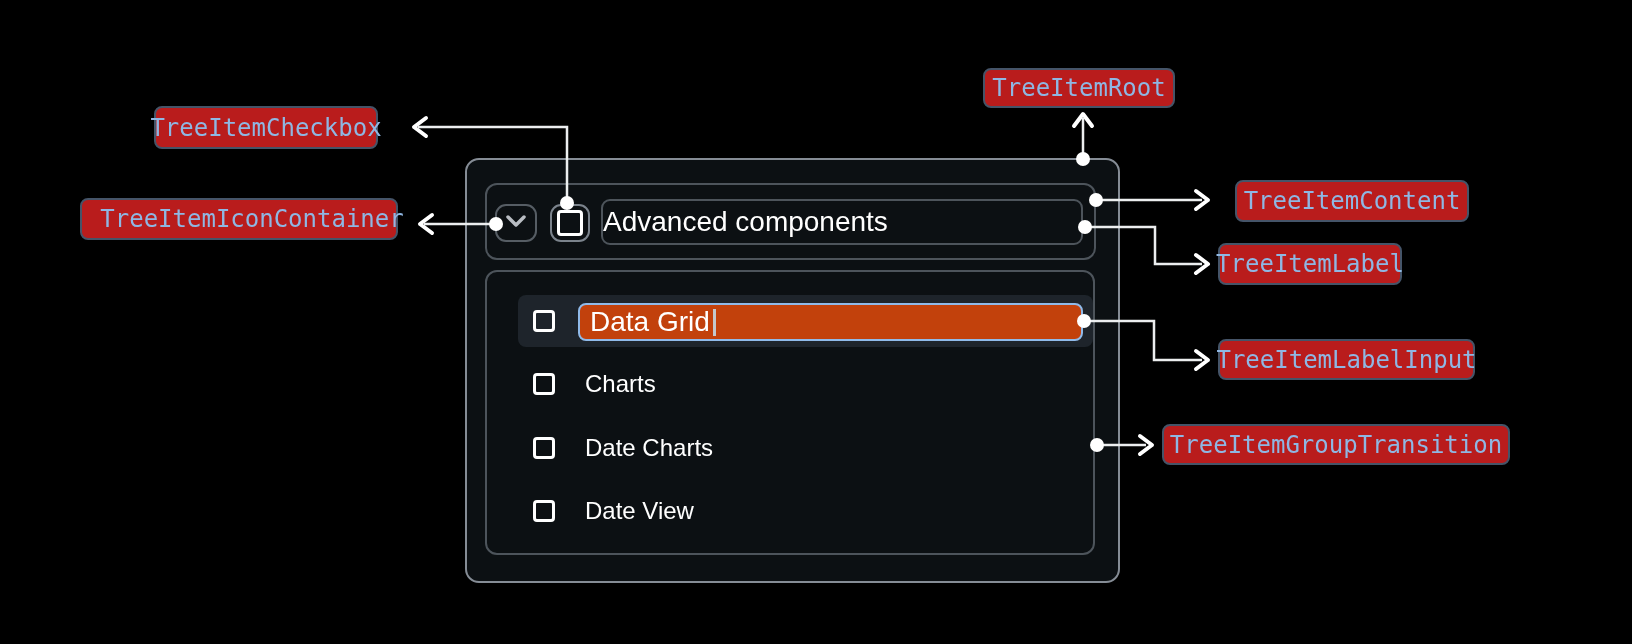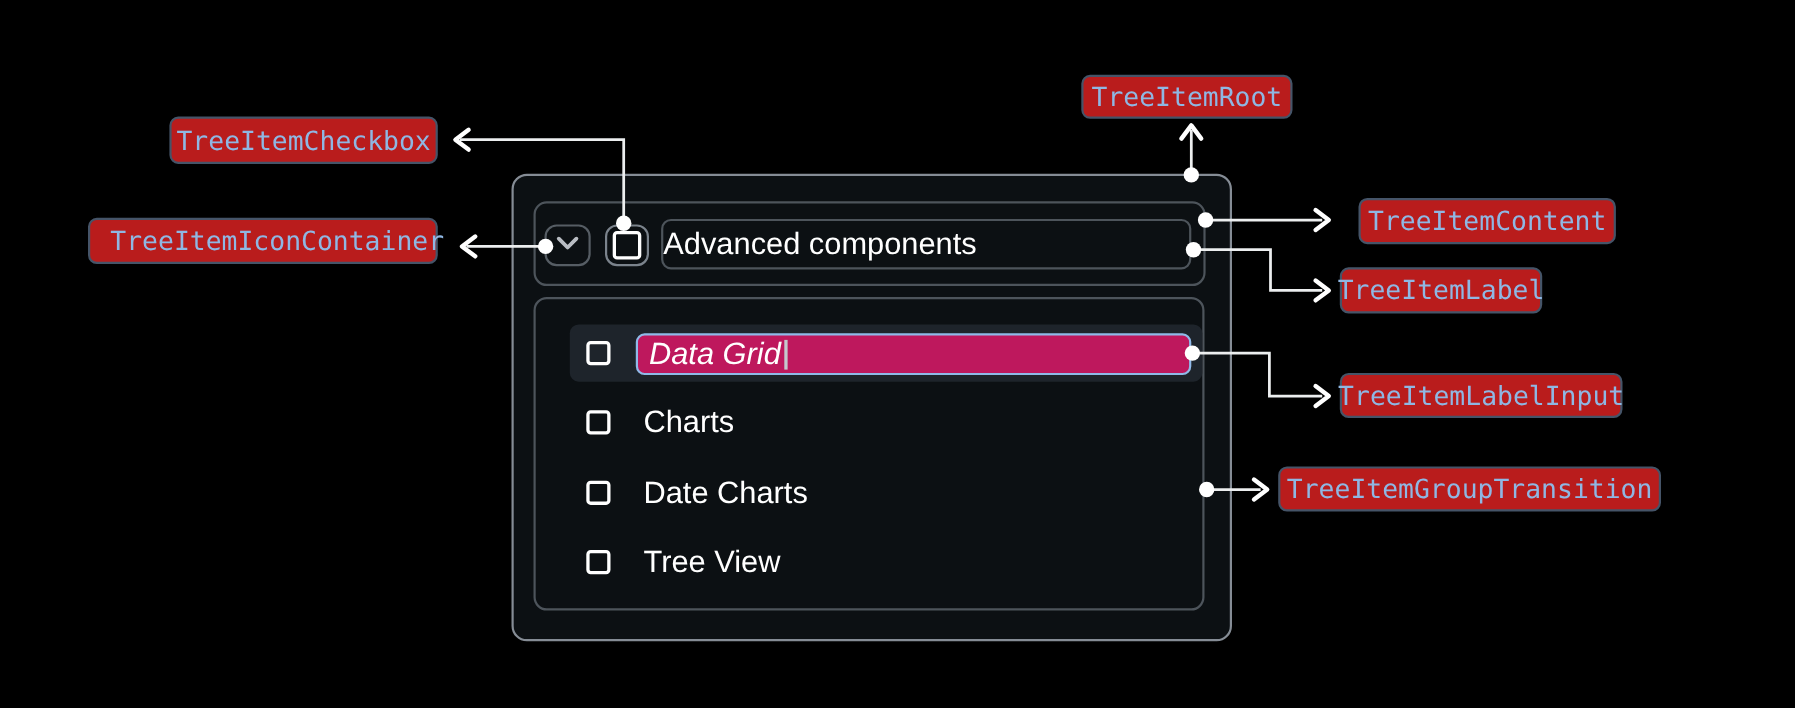--- a/index.html
+++ b/index.html
@@ -17,32 +17,32 @@
   .cbx-container{left:550px;top:204px;width:40px;height:38px;border:2px solid #7b838c;
          border-radius:11px;display:flex;align-items:center;justify-content:center;cursor:pointer;}
   .cbx-icon{width:20px;height:20px;border:3px solid #fff;border-radius:4px;}
   .label-box{left:601px;top:199px;width:482px;height:46px;border:2px solid #4d545b;
          border-radius:9px;display:flex;align-items:center;padding-left:0;
          color:#fff;font-size:28px;}
   .group-box{left:485px;top:270px;width:610px;height:285px;border:2px solid #4d545b;
          border-radius:12px;}
   .row-highlight{left:518px;top:295px;width:575px;height:52px;background:#1e242b;border-radius:8px;}
   .tree-cbx{width:22px;height:22px;border:3px solid #fff;border-radius:4px;left:533px;cursor:pointer;}
-  .tree-label{left:585px;height:40px;line-height:40px;color:#fff;font-size:28px;white-space:nowrap;}
-  .edit-input{left:578px;top:303px;width:505px;height:38px;background:#be185d;
+  .tree-label{left:585px;height:40px;line-height:40px;color:#fff;font-size:24px;white-space:nowrap;}
+  .edit-input{left:578px;top:303px;width:505px;height:38px;background:#c2410c;
          border:2px solid #90bae9;border-radius:8px;display:flex;align-items:center;
-         padding-left:10px;color:#fff;font-size:28px;font-style:italic;}
+         padding-left:10px;color:#fff;font-size:28px;}
   .caret{display:inline-block;width:3px;height:27px;background:#c4c8cd;margin-left:3px;}
 
   
   .badge{background:#b91c1c;border:2px solid #455468;border-radius:8px;
          color:#8fb7e3;font-family:"DejaVu Sans Mono",monospace;font-size:24px;
          display:flex;align-items:center;justify-content:center;white-space:nowrap;}
   .b-root{left:983px;top:68px;width:192px;height:40px;}
-  .b-checkbox{left:154px;top:106px;width:244px;height:43px;}
+  .b-checkbox{left:154px;top:106px;width:224px;height:43px;}
   .b-iconcontainer{left:80px;top:198px;width:318px;height:42px;padding-left:26px;}
   .b-content{left:1235px;top:180px;width:234px;height:42px;}
   .b-label{left:1218px;top:243px;width:184px;height:42px;}
   .b-labelinput{left:1218px;top:339px;width:257px;height:41px;}
   .b-grouptransition{left:1162px;top:424px;width:348px;height:41px;text-align:center;}
 
   svg.overlay{position:absolute;left:0;top:0;pointer-events:none;}
   .conn{stroke:#eceeef;stroke-width:2.5;fill:none;}
   .head{stroke:#fff;stroke-width:4;fill:none;stroke-linecap:round;stroke-linejoin:round;}
   .dot{fill:#fff;}
@@ -79,21 +79,21 @@
   <span class="caret"></span>
 </div>
 
 <span class="abs tree-cbx" style="top:373px;"></span>
 <div class="abs tree-label" style="top:364px;">Charts</div>
 
 <span class="abs tree-cbx" style="top:437px;"></span>
 <div class="abs tree-label" style="top:428px;">Date Charts</div>
 
 <span class="abs tree-cbx" style="top:500px;"></span>
-<div class="abs tree-label" style="top:491px;">Tree View</div>
+<div class="abs tree-label" style="top:491px;">Date View</div>
 
 <div class="abs badge b-root">TreeItemRoot</div>
 <div class="abs badge b-checkbox">TreeItemCheckbox</div>
 <div class="abs badge b-iconcontainer">TreeItemIconContainer</div>
 <div class="abs badge b-content">TreeItemContent</div>
 <div class="abs badge b-label">TreeItemLabel</div>
 <div class="abs badge b-labelinput">TreeItemLabelInput</div>
 <div class="abs badge b-grouptransition">TreeItemGroupTransition</div>
 
 <svg class="overlay" width="1632" height="644" viewBox="0 0 1632 644">

